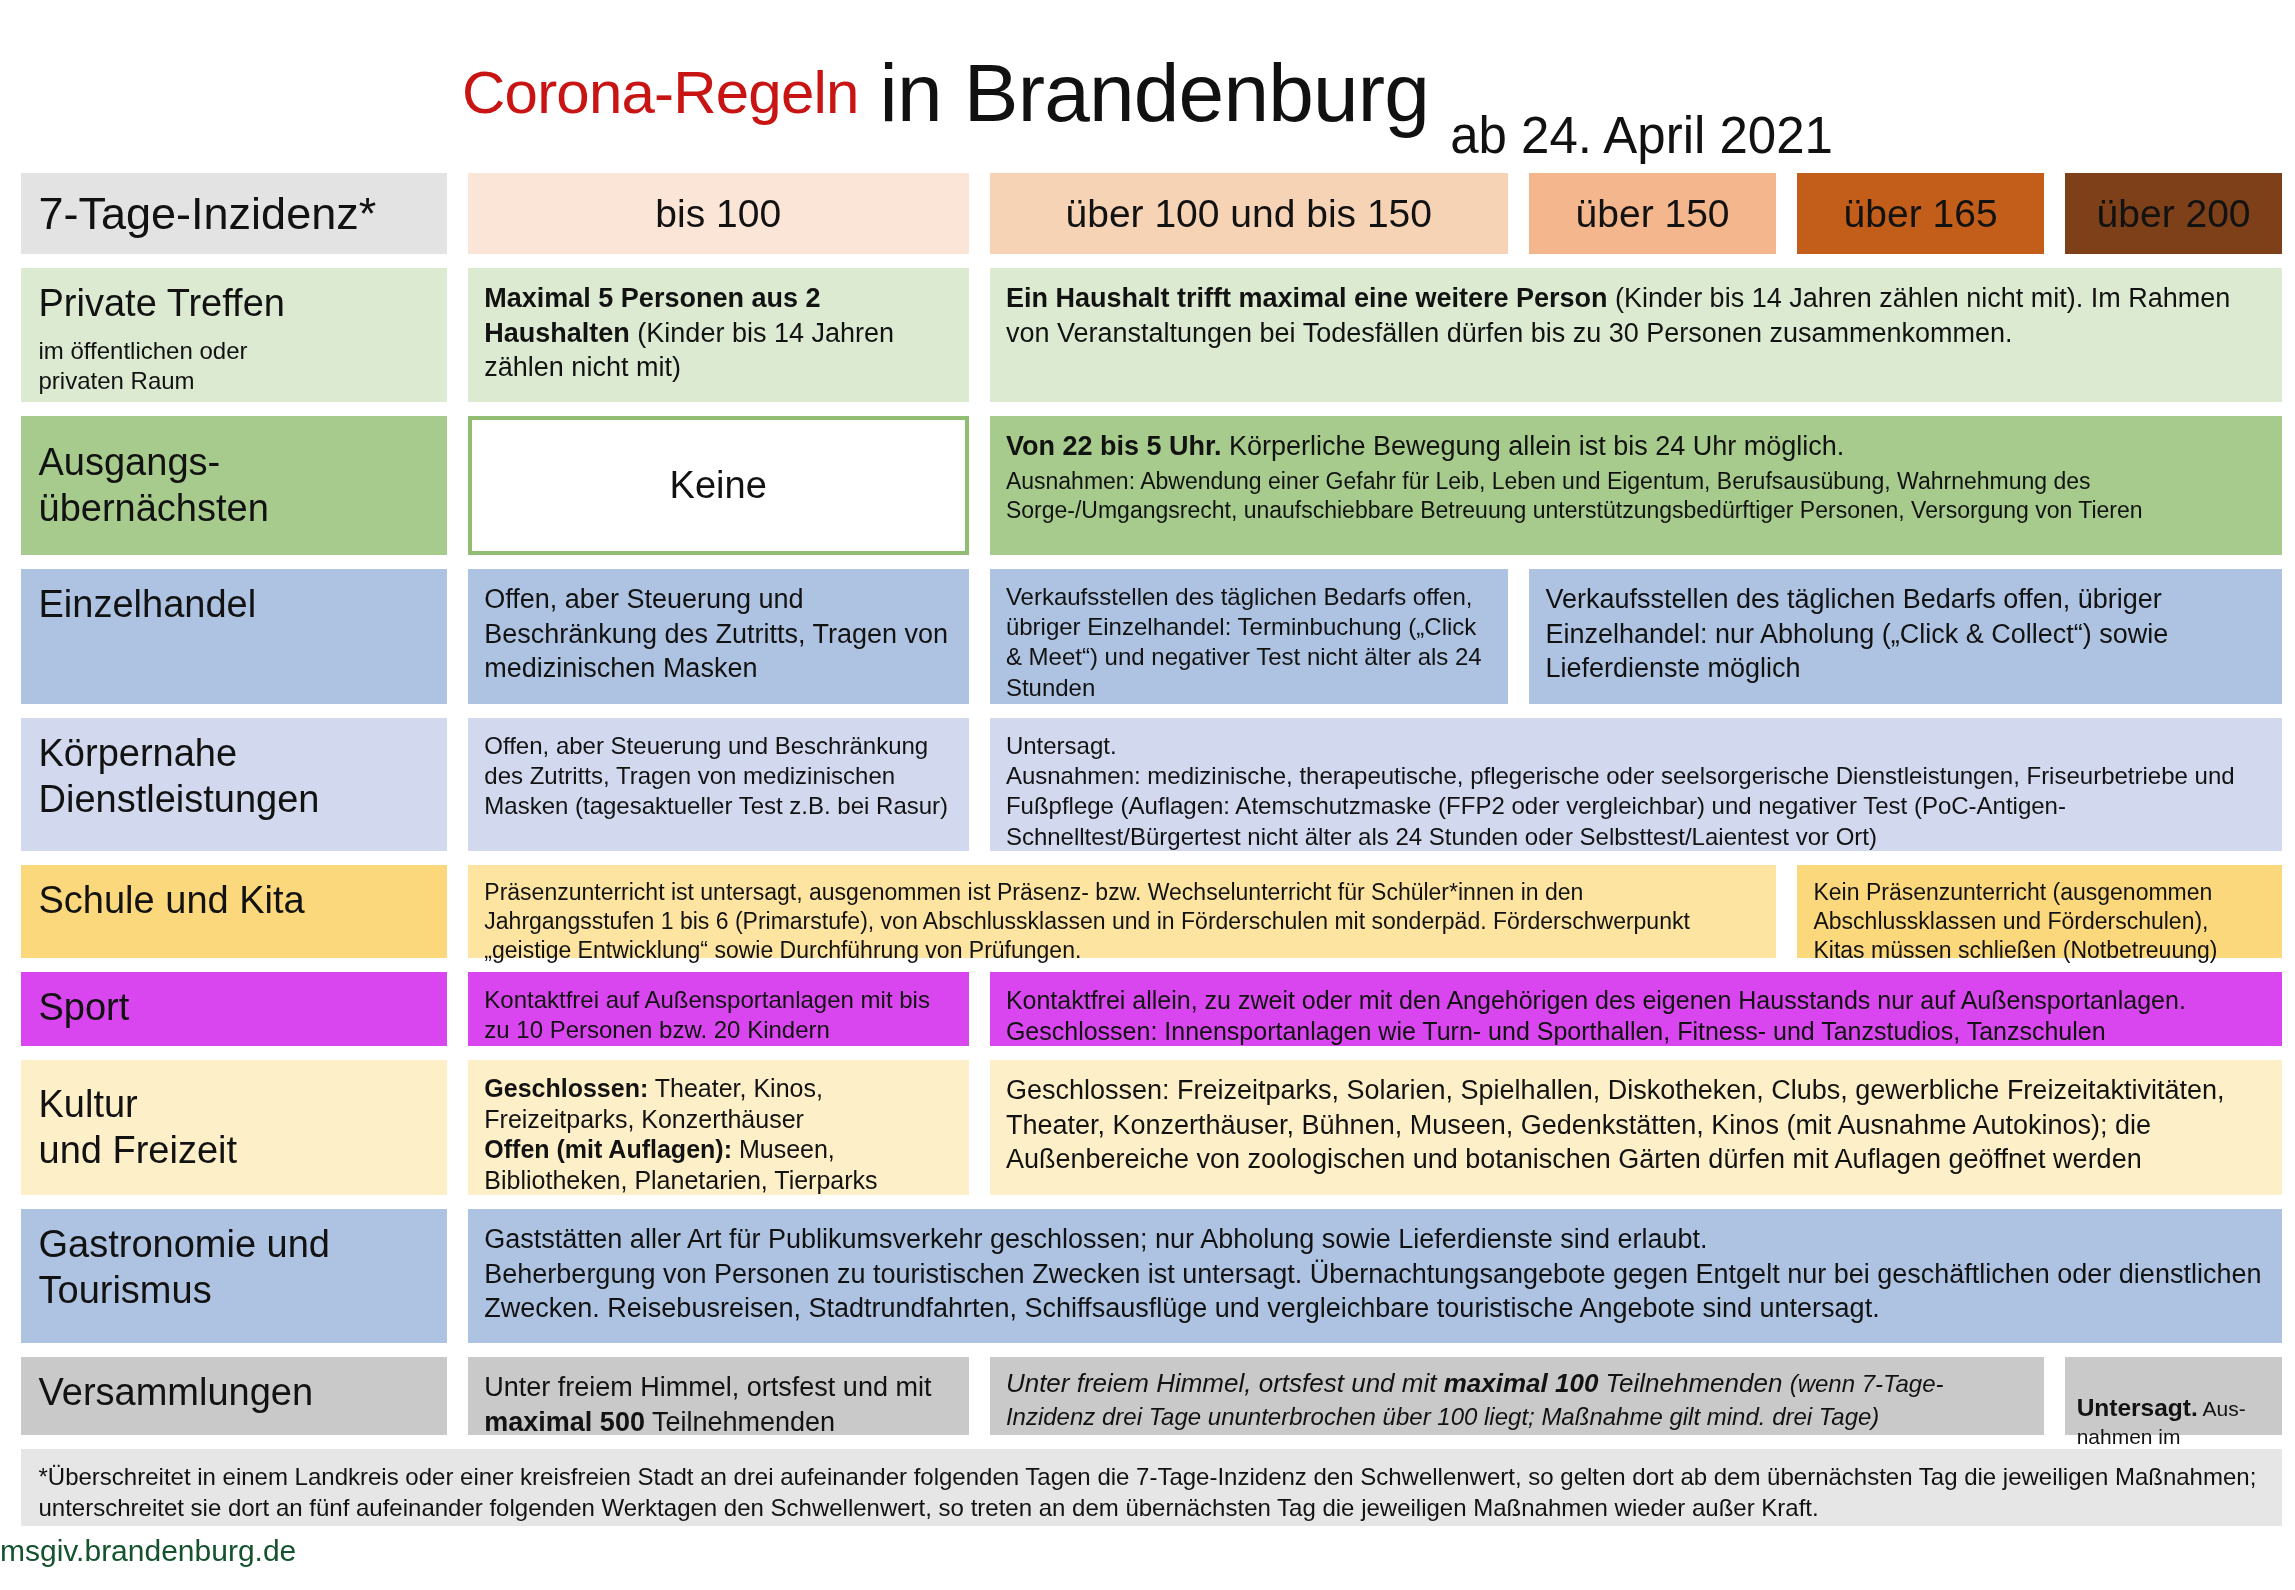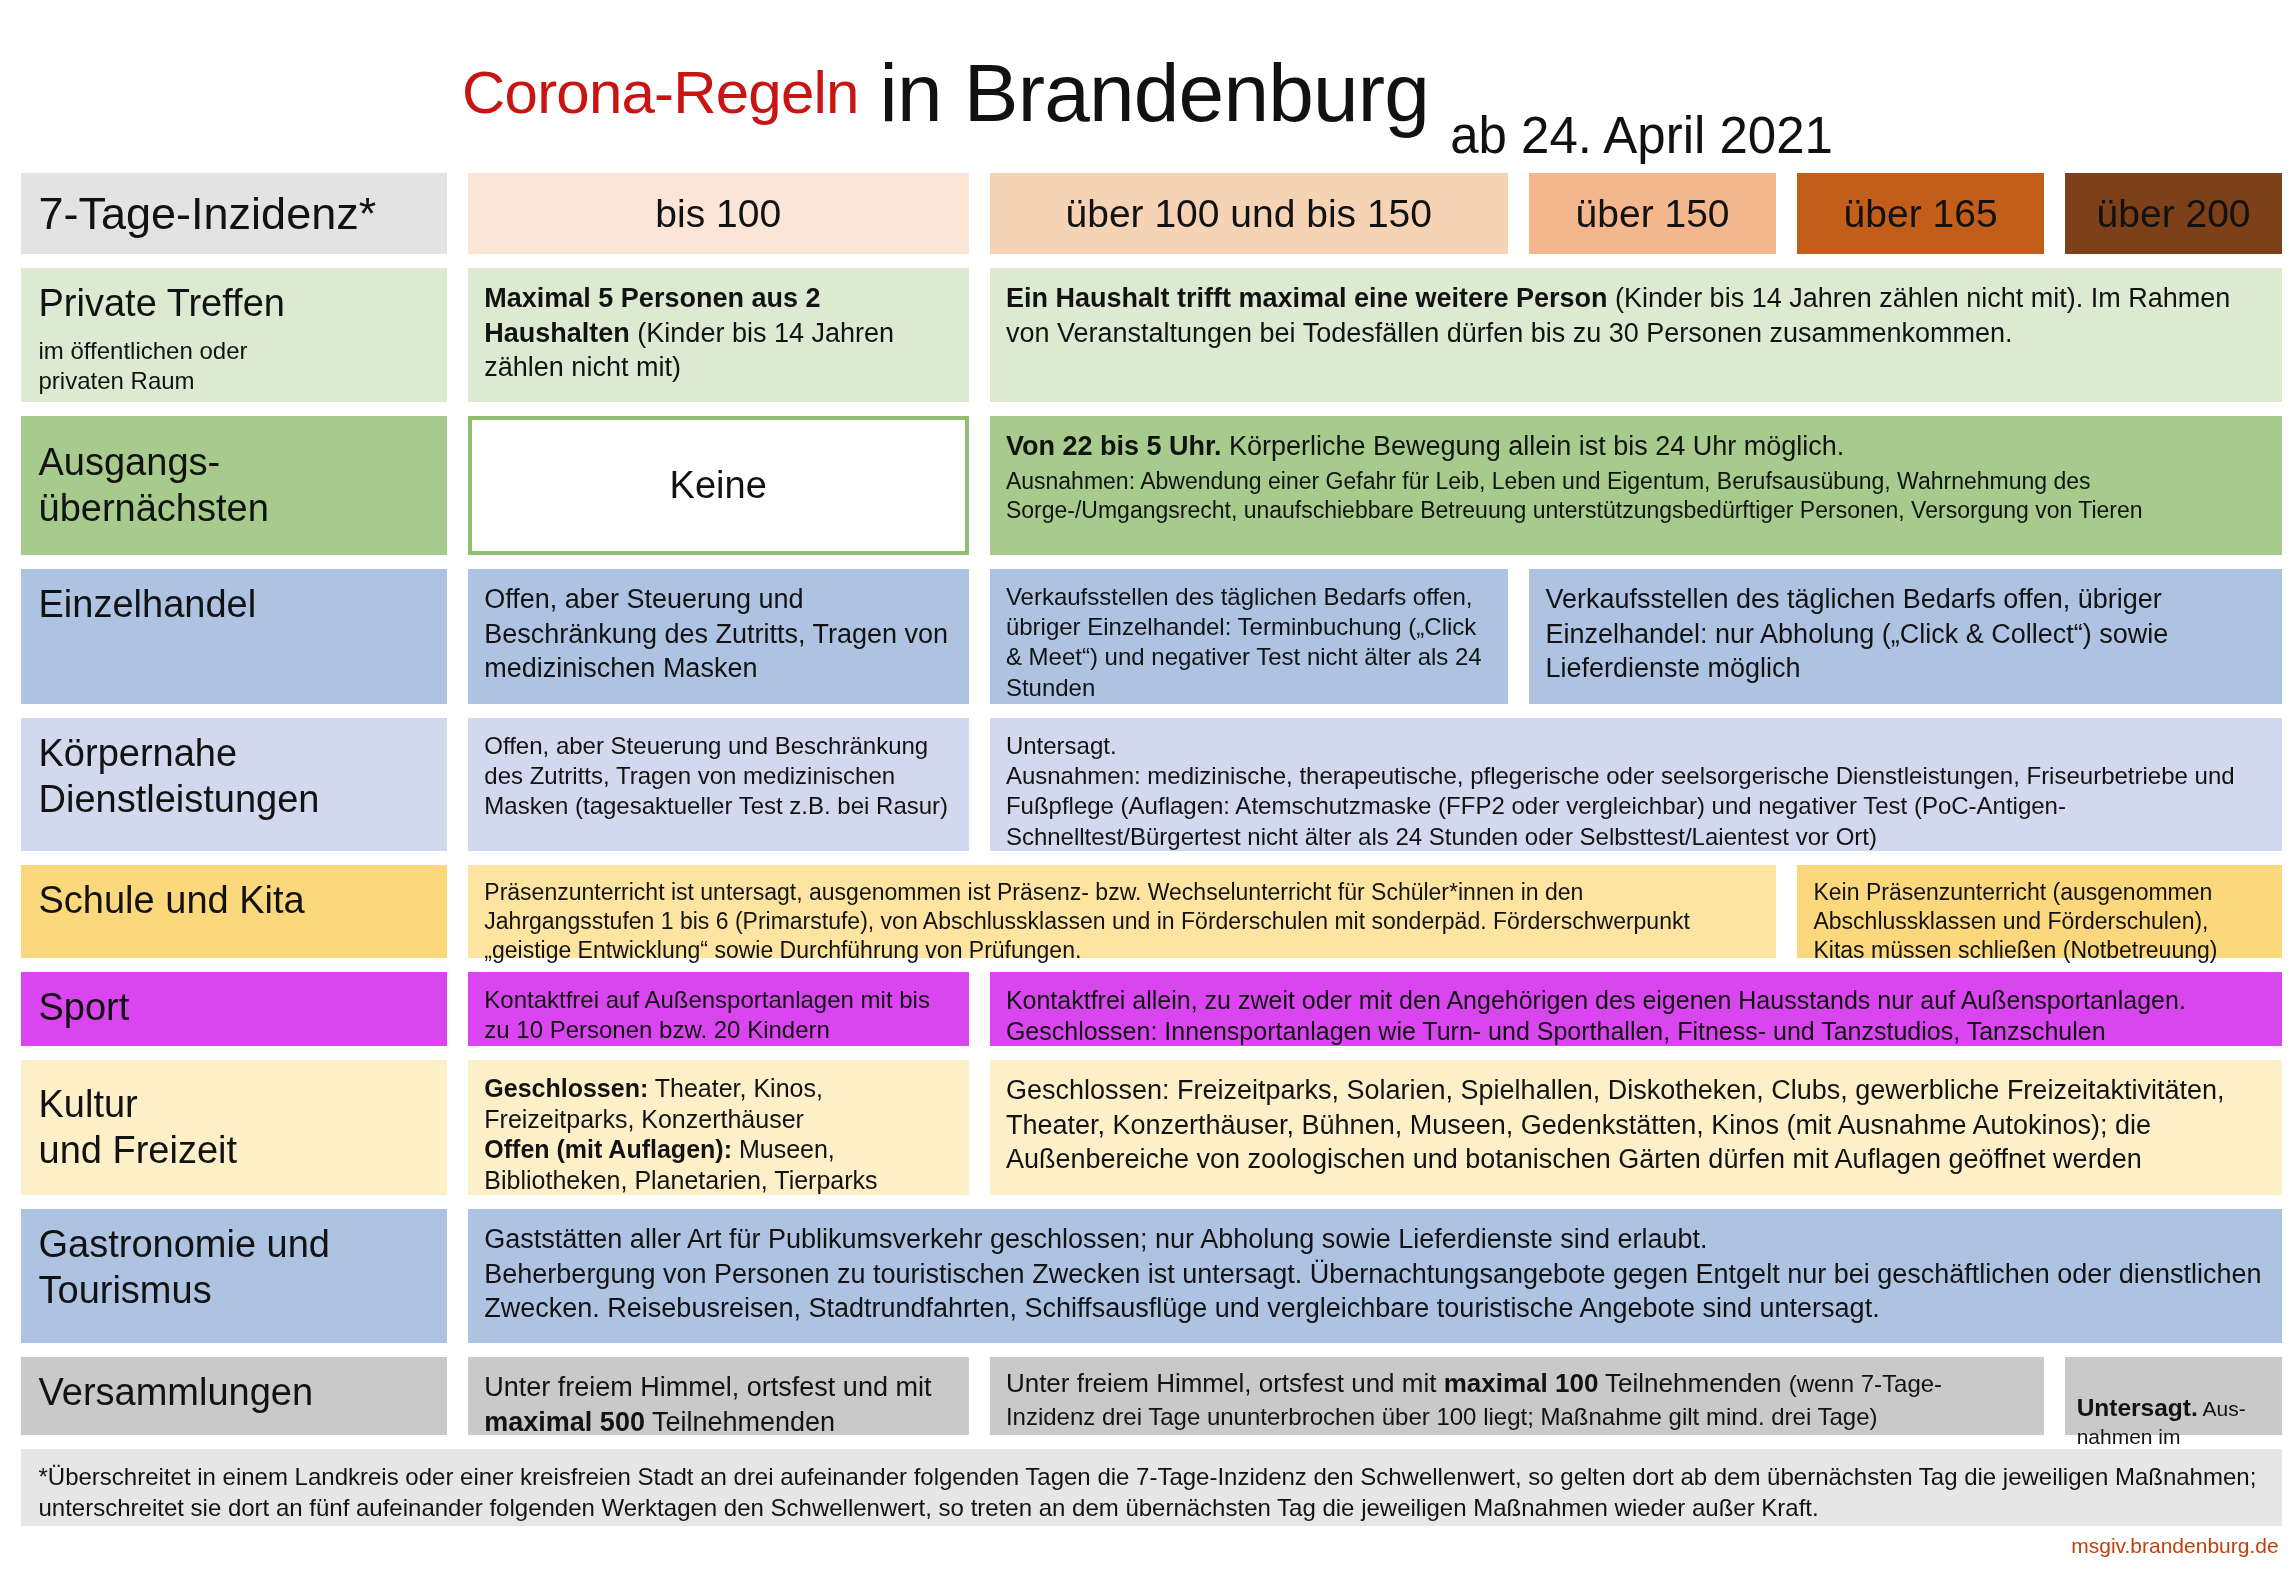--- a/index.html
+++ b/index.html
@@ -47,21 +47,21 @@
   .bg-greenM{background:#a6cb8d;}
   .bg-blue{background:#aec3e2;}
   .bg-peri{background:#d2d9ee;}
   .bg-yellow{background:#fcd87d;}
   .bg-yellowL{background:#fde4a0;}
   .bg-gold{background:#d946ef;}
   .bg-cream{background:#fdefc8;}
   .bg-gray2{background:#c9c9c9;}
   .bg-foot{background:#e6e6e6;}
   .footnote{font-size:24px;line-height:1.3;padding:11.5px 18px;}
-  .credit{text-align:right;padding:8.2px 16.4px 0 0;font-size:21px;color:#c2410c;}
+  .credit{padding:8.2px 16.4px 0 0;font-size:30px;color:#14532d;}
   
   .r1{grid-row:1;} .r2{grid-row:2;} .r3{grid-row:3;} .r4{grid-row:4;} .r5{grid-row:5;}
   .r6{grid-row:6;} .r7{grid-row:7;} .r8{grid-row:8;} .r9{grid-row:9;} .r10{grid-row:10;} .r11{grid-row:11;}
   .c1{grid-column:1;} .c2{grid-column:2;} .c3{grid-column:3;} .c4{grid-column:4;} .c5{grid-column:5;} .c6{grid-column:6;}
   .c2-4{grid-column:2 / span 3;} .c2-6{grid-column:2 / span 5;} .c3-5{grid-column:3 / span 3;}
   .c3-6{grid-column:3 / span 4;} .c4-6{grid-column:4 / span 3;} .c5-6{grid-column:5 / span 2;}
   .c1-6{grid-column:1 / span 6;}
 </style>
 </head>
 <body>
@@ -142,21 +142,21 @@
 Beherbergung von Personen zu touristischen Zwecken ist untersagt. Übernachtungsangebote gegen Entgelt nur bei geschäftlichen oder dienstlichen Zwecken. Reisebusreisen, Stadtrundfahrten, Schiffsausflüge und vergleichbare touristische Angebote sind untersagt.</div>
     <div class="cell lbl bg-blue r9 c1">
       <div class="pre">Gastronomie und
 Tourismus</div>
     </div>
 
     <div class="cell lbl bg-gray2 r10 c1">Versammlungen</div>
     <div class="cell bg-gray2 r10 c2">
       <span>Unter freiem Himmel, ortsfest und mit </span><span class="b">maximal 500</span><span> Teilnehmenden</span>
     </div>
-    <div class="cell bg-gray2 r10 c3-5" style="font-size:26px;padding-top:9.8px;">
+    <div class="cell bg-gray2 r10 c3-5" style="font-size:26px;padding-top:9.8px;font-style:italic;">
       <span>Unter freiem Himmel, ortsfest und mit </span><span class="b">maximal 100</span><span> Teilnehmenden </span><span class="sm-inline">(wenn 7-Tage-Inzidenz drei Tage ununterbrochen über 100 liegt; Maßnahme gilt mind. drei Tage)</span>
     </div>
     <div class="cell vs-right pre bg-gray2 r10 c6">
       <span class="b">Untersagt.</span><span> Aus-
 nahmen im Einzelfall.</span>
     </div>
 
     <div class="cell footnote bg-foot r11 c1-6">*Überschreitet in einem Landkreis oder einer kreisfreien Stadt an drei aufeinander folgenden Tagen die 7-Tage-Inzidenz den Schwellenwert, so gelten dort ab dem übernächsten Tag die jeweiligen Maßnahmen; unterschreitet sie dort an fünf aufeinander folgenden Werktagen den Schwellenwert, so treten an dem übernächsten Tag die jeweiligen Maßnahmen wieder außer Kraft.</div>
 
   </div>

